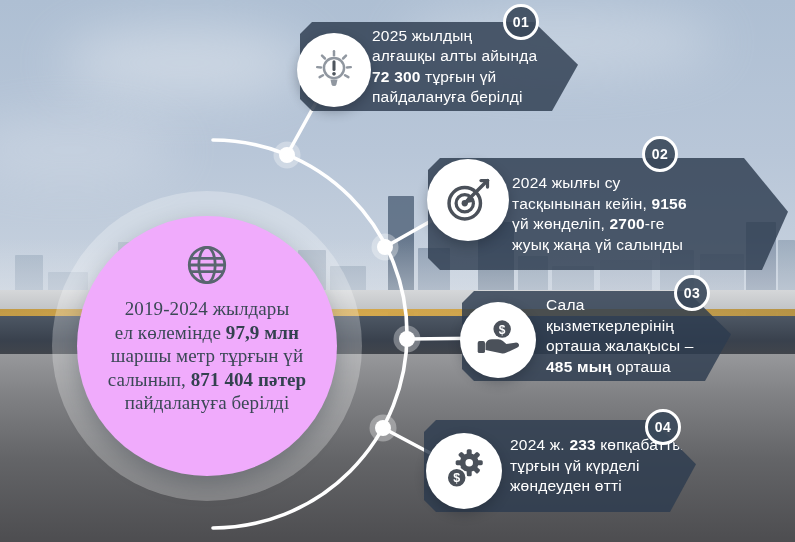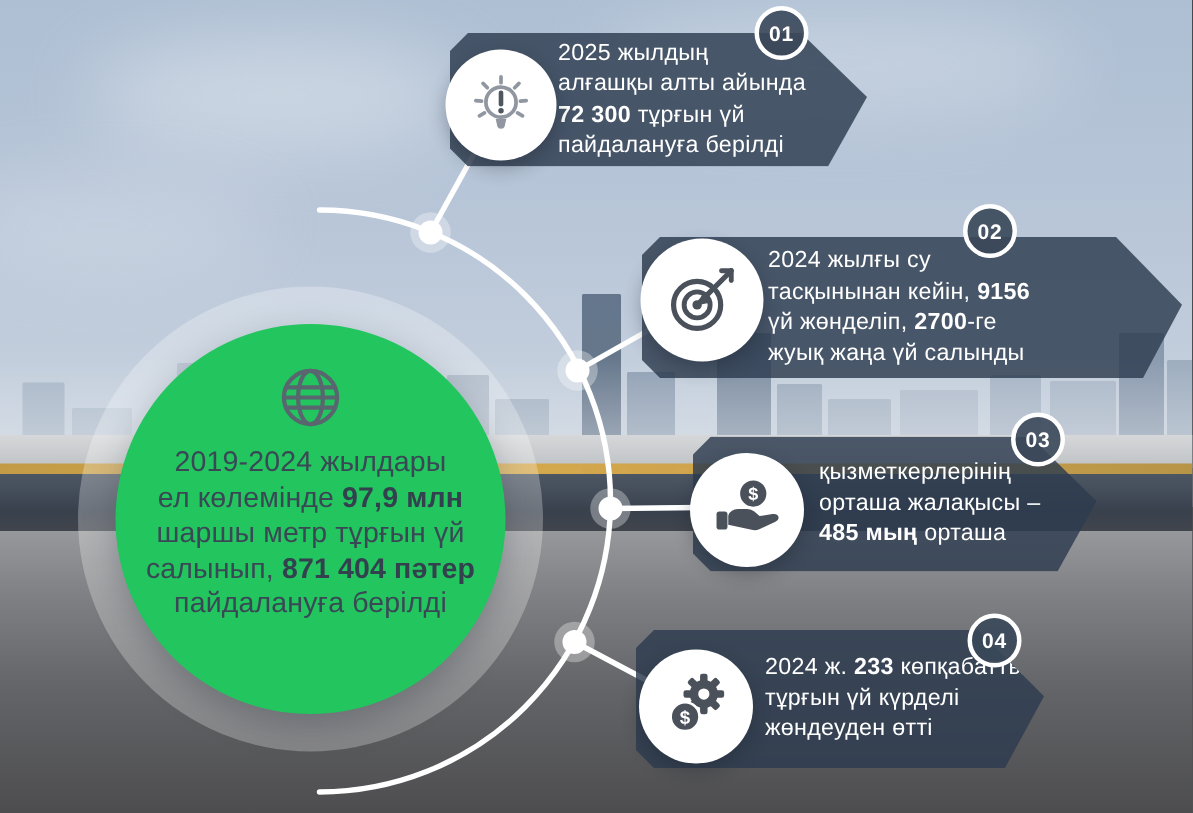--- a/index.html
+++ b/index.html
@@ -26,34 +26,34 @@
   .darkband{position:absolute;left:0;top:316px;width:795px;height:38px;
     background:linear-gradient(180deg,#4d5764,#39414d 65%,#41454c);}
   .asphalt{position:absolute;left:0;top:354px;width:795px;height:188px;
     background:linear-gradient(180deg,#97989b 0%,#808184 22%,#646568 55%,#4d4d50 100%);}
   
   .overlay{position:absolute;inset:0;z-index:9;}
   
   .halo{position:absolute;left:52px;top:191px;width:310px;height:310px;border-radius:50%;
     background:rgba(255,255,255,.27);z-index:8;}
   .main-circle{position:absolute;left:77px;top:216px;width:260px;height:260px;border-radius:50%;
-    background:#22c55e;z-index:10;box-shadow:0 8px 22px rgba(30,40,52,.28);
+    background:#f0abfc;z-index:10;box-shadow:0 8px 22px rgba(30,40,52,.28);
     display:flex;flex-direction:column;align-items:center;justify-content:flex-start;
-    padding-top:26px;box-sizing:border-box;}
+    padding-top:26px;box-sizing:border-box;font-family:Liberation Serif, serif;}
   .main-circle .globe{margin-bottom:9px;}
   .main-text{text-align:center;color:#3a4855;font-size:19px;line-height:23.5px;letter-spacing:.1px;}
   .main-text .b{font-weight:700;color:#33414f;}
   
   .banner{position:absolute;background:rgba(45,60,79,.82);z-index:11;color:#fff;
     display:flex;flex-direction:column;justify-content:center;box-sizing:border-box;
     clip-path:polygon(12px 0,calc(100% - 44px) 0,100% 48%,calc(100% - 26px) 100%,12px 100%,0 calc(100% - 12px),0 12px);}
   .banner .tline{font-size:15.5px;line-height:20.5px;letter-spacing:.2px;white-space:nowrap;}
   .banner .b{font-weight:700;}
   .banner1{left:300px;top:22px;width:278px;height:89px;padding-left:72px;}
-  .banner2{left:428px;top:158px;width:360px;height:94px;padding-left:84px;}
+  .banner2{left:428px;top:158px;width:360px;height:112px;padding-left:84px;}
   .banner3{left:462px;top:291px;width:269px;height:90px;padding-left:84px;}
   .banner4{left:424px;top:420px;width:272px;height:92px;padding-left:86px;}
   
   .badge{position:absolute;width:36px;height:36px;border-radius:50%;box-sizing:border-box;
     border:3px solid #fff;background:rgba(58,72,90,.9);z-index:12;
     display:flex;align-items:center;justify-content:center;
     color:#fff;font-weight:700;font-size:14px;letter-spacing:.5px;}
   .badge1{left:503px;top:4px;}
   .badge2{left:642px;top:136px;}
   .badge3{left:674px;top:275px;text-align:right;}
@@ -152,20 +152,21 @@
   <div class="banner banner2">
     <div>
         <div class="tline"><span>2024 жылғы су</span></div>
         <div class="tline"><span>тасқынынан кейін, </span><span class="b">9156</span></div>
         <div class="tline"><span>үй жөнделіп, </span><span class="b">2700</span><span>-ге</span></div>
         <div class="tline"><span>жуық жаңа үй салынды</span></div>
       </div>
   </div>
   <div class="banner banner3">
     <div>
+        <div class="tline"><span>Сала</span></div>
         <div class="tline"><span>қызметкерлерінің</span></div>
         <div class="tline"><span>орташа жалақысы –</span></div>
         <div class="tline"><span class="b">485 мың</span><span> орташа</span></div>
       </div>
   </div>
   <div class="banner banner4">
     <div>
         <div class="tline"><span>2024 ж. </span><span class="b">233</span><span> көпқабатты</span></div>
         <div class="tline"><span>тұрғын үй күрделі</span></div>
         <div class="tline"><span>жөндеуден өтті</span></div>

